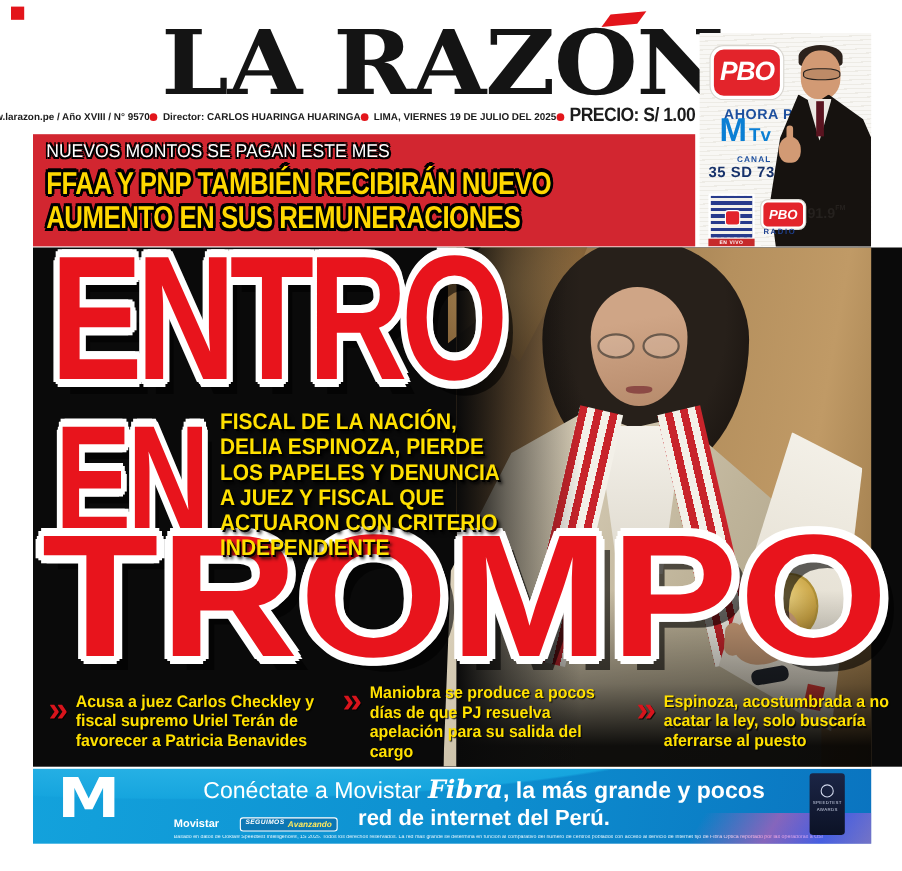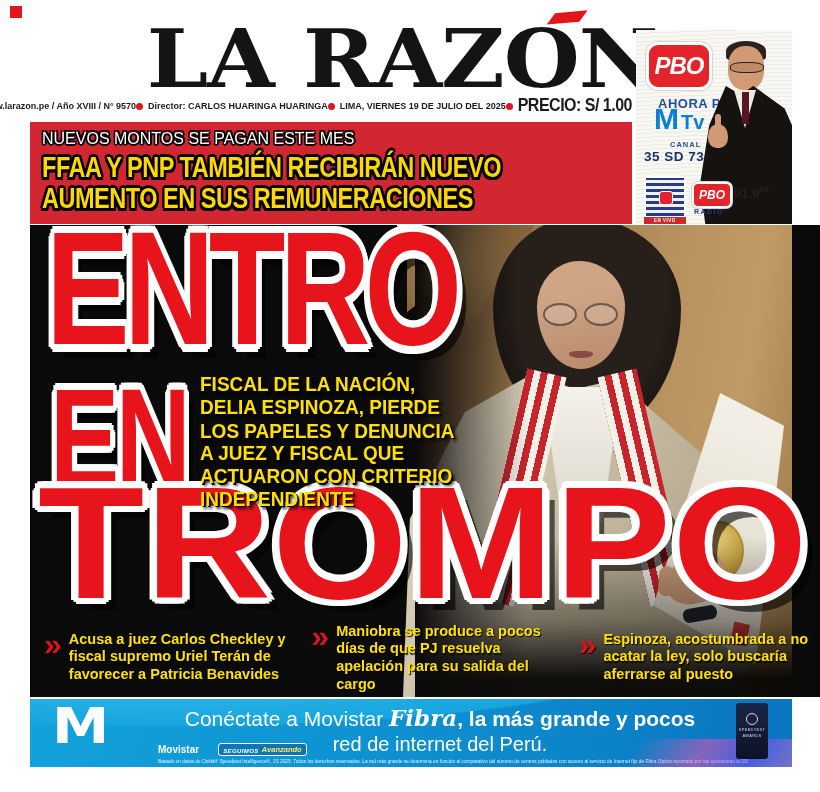--- a/index.html
+++ b/index.html
@@ -35,21 +35,21 @@
 
   
   .pbo-ad{position:absolute;left:636px;top:30px;width:156px;height:194px;overflow:hidden;
     background:repeating-linear-gradient(178deg,#f8f7f4 0 3px,#edebe5 3px 4px);}
   .pbo-logo{position:absolute;left:10px;top:12px;width:60px;height:42px;background:#e3242b;border:3px solid #fff;
     border-radius:12px;box-shadow:0 0 0 1px #d8d5cf;color:#fff;font-weight:800;font-style:italic;font-size:24px;
     display:flex;align-items:center;justify-content:center;letter-spacing:-1px;}
   .pbo-ahora{position:absolute;left:22px;top:66px;color:#1d4f9e;font-size:13px;font-weight:800;letter-spacing:.5px;}
   .pbo-mtv{position:absolute;left:18px;top:74px;color:#0b7fd4;font-weight:800;}
   .pbo-mtv .m{font-size:30px;line-height:1;}
-  .pbo-mtv .tv{font-size:20px;margin-left:2px;text-align:center;}
+  .pbo-mtv .tv{font-size:17px;margin-left:2px;text-align:center;}
   .pbo-canal{position:absolute;left:34px;top:110px;color:#1d4f9e;font-size:7.5px;font-weight:800;letter-spacing:1px;}
   .pbo-channels{position:absolute;left:8px;top:119px;color:#17326b;font-size:13.5px;font-weight:800;letter-spacing:.5px;}
   .man{position:absolute;right:0;top:14px;width:92px;height:180px;}
   .man-hair{position:absolute;left:26px;top:-3px;width:40px;height:20px;background:#2c221c;border-radius:50% 50% 20% 20%;}
   .man-head{position:absolute;left:28px;top:2px;width:36px;height:44px;background:#d29a74;border-radius:45% 45% 42% 42%;}
   .man-glasses{position:absolute;left:30px;top:18px;width:32px;height:9px;border:1.5px solid #23201d;border-radius:40%;background:rgba(40,30,20,.12);}
   .man-suit{position:absolute;left:0;top:42px;width:92px;height:140px;background:#16120f;
     clip-path:polygon(28% 0,44% 6%,58% 0,92% 16%,100% 28%,100% 100%,6% 100%,0 70%,10% 28%);}
   .man-shirt{position:absolute;left:34px;top:46px;width:22px;height:38px;background:#ece9e4;clip-path:polygon(0 0,100% 0,50% 100%);}
   .man-tie{position:absolute;left:42px;top:48px;width:7px;height:32px;background:#5a1420;}
@@ -128,28 +128,28 @@
     transform:scaleY(1.05);transform-origin:left top;text-shadow:1px 1px 1px rgba(0,0,0,.9);}
 
   
   .movistar{position:absolute;left:30px;top:699px;width:762px;height:68px;overflow:hidden;
     background:radial-gradient(ellipse 140% 220% at 18% -60%,#3fc2ef 0%,#16a5de 45%,transparent 46%),
       linear-gradient(100deg,#13a2dc 0%,#0d8ecf 55%,#0a74c0 100%);}
   .m-logo{position:absolute;left:22px;top:2px;color:#fff;font-weight:800;font-size:50px;line-height:1;
     font-family:"DejaVu Sans",sans-serif;transform:scaleX(1.15);transform-origin:left top;}
   .brand-row{position:absolute;left:128px;top:44px;display:flex;align-items:center;gap:19px;}
   .brand-name{color:#fff;font-size:10px;font-weight:700;}
-  .badge{display:flex;align-items:flex-end;gap:3px;border:1px solid #fff;border-radius:3px;padding:1px 4px;background:rgba(10,60,120,.35);}
+  .badge{display:flex;align-items:flex-start;gap:3px;border:1px solid #fff;border-radius:3px;padding:1px 4px;background:rgba(10,60,120,.35);}
   .badge-1{color:#fff;font-size:6px;font-weight:800;font-style:italic;letter-spacing:.4px;}
   .badge-2{color:#ffe95e;font-size:7.5px;font-weight:800;font-style:italic;}
   .ad-headline{position:absolute;left:120px;top:5px;width:580px;text-align:center;color:#fff;line-height:1.22;}
   .adh-pre{font-size:21px;font-weight:400;}
   .adh-fibra{font-size:23px;font-weight:800;font-style:italic;font-family:"DejaVu Serif",serif;}
   .adh-bold{font-size:21px;font-weight:800;}
-  .adh-line2{font-size:20px;font-weight:400;margin-top:40px;}
+  .adh-line2{font-size:20px;font-weight:700;margin-top:40px;}
   .legal{position:absolute;left:128px;bottom:3px;width:590px;font-size:4.8px;color:#e4f5fd;
     white-space:nowrap;overflow:hidden;}
   .trophy{position:absolute;right:24px;top:4px;width:32px;height:56px;border-radius:3px;
     background:linear-gradient(#1b2545,#0c1226);color:#cfd6ea;text-align:center;padding-top:10px;box-sizing:border-box;}
   .trophy-ring{width:10px;height:10px;border:1.2px solid #cfd6ea;border-radius:50%;margin:0 auto 2px auto;}
   .award-1,.award-2{font-size:4px;letter-spacing:.3px;line-height:1.4;}
   .streaks{position:absolute;right:-10px;bottom:-6px;width:170px;height:34px;transform:skewX(-28deg);
     background:linear-gradient(95deg,transparent 0%,rgba(255,80,180,.5) 40%,rgba(130,70,255,.5) 70%,rgba(255,120,200,.45) 100%);}
 </style>
 </head>

